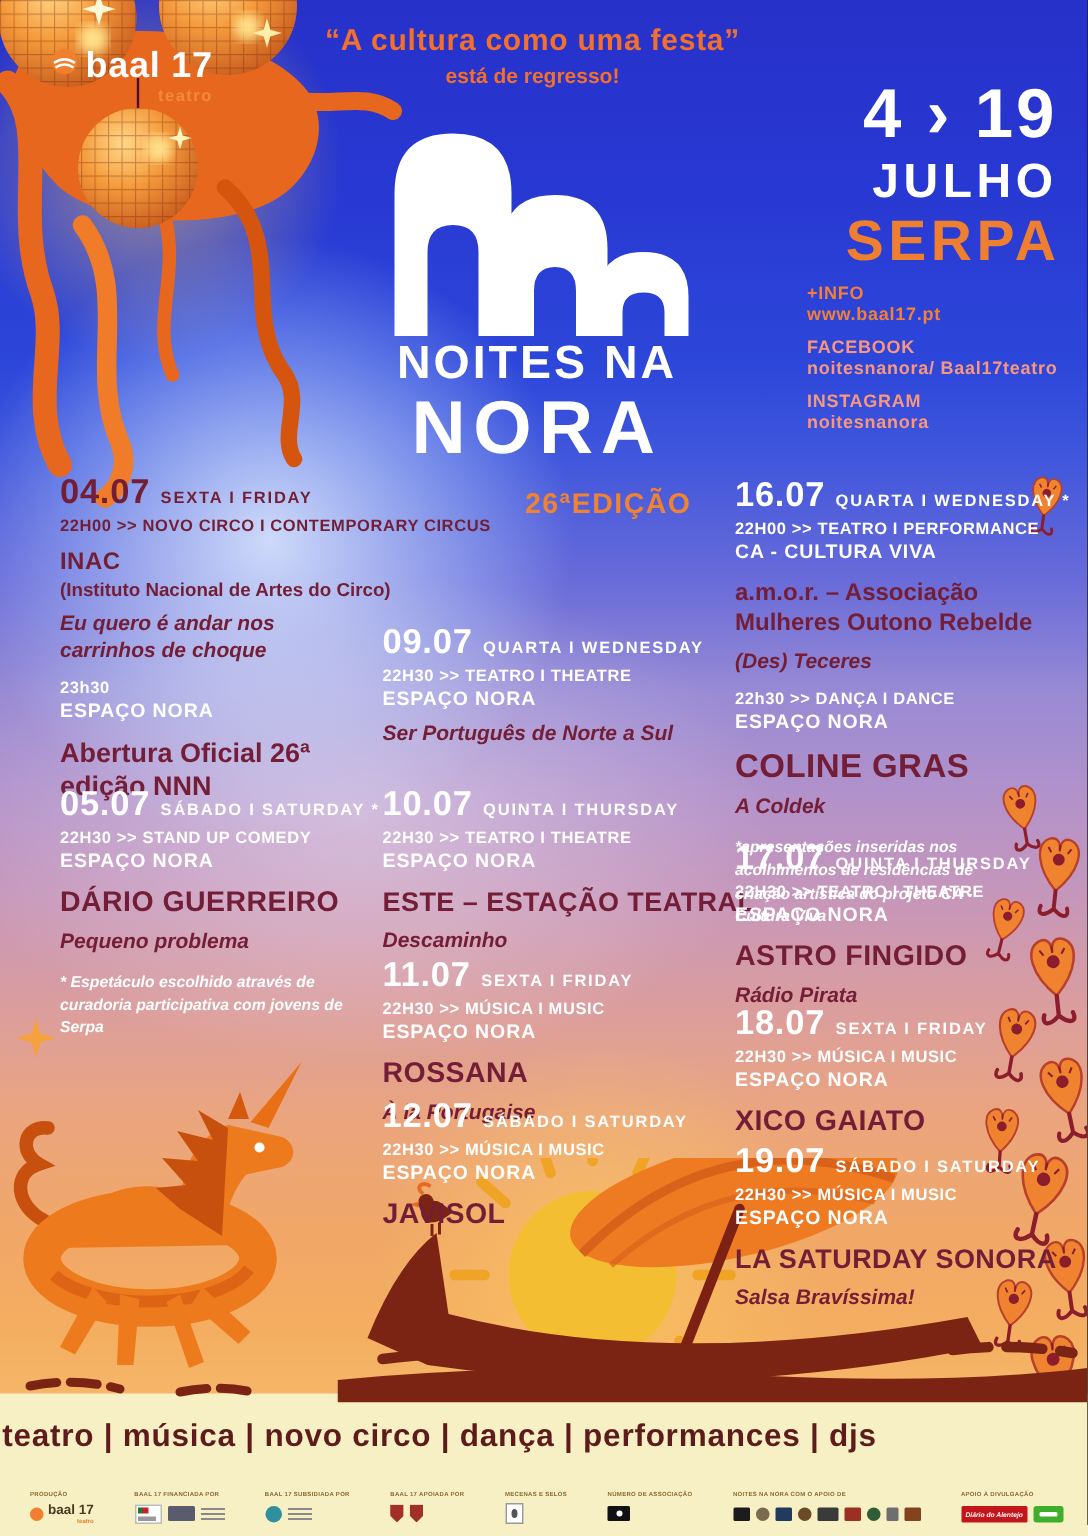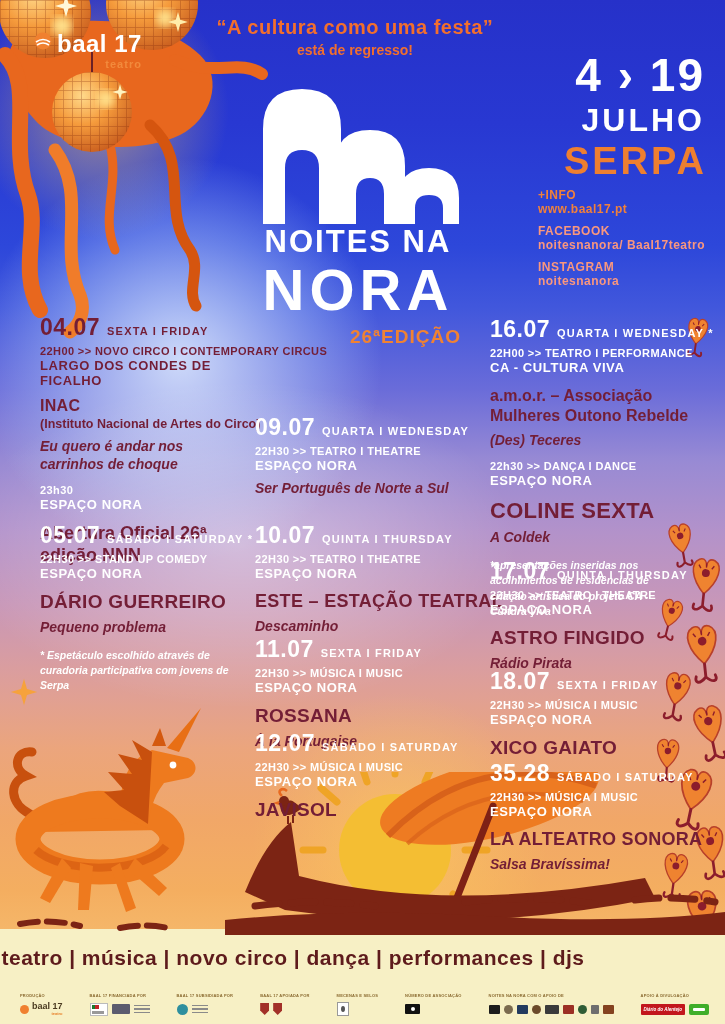--- a/index.html
+++ b/index.html
@@ -35,21 +35,21 @@
   .month{right:20px;top:102px;font-size:32px;font-weight:800;color:#fff;letter-spacing:3px;}
   .city{right:18px;top:140px;font-size:38px;font-weight:800;color:#ee7f30;letter-spacing:3px;}
   .social{right:20px;top:188px;text-align:left;line-height:1.2;z-index:5;}
   .soc-a{color:#f1813a;font-size:12px;font-weight:800;letter-spacing:.5px;}
   .soc-b{color:#f9977e;font-size:12px;font-weight:800;letter-spacing:.5px;}
   .soc-gap{margin-top:7px;}
 
   
   .aq{left:255px;top:84px;z-index:4;}
   .title1{left:253px;top:224px;width:210px;text-align:center;color:#fff;font-size:31px;font-weight:800;letter-spacing:2px;z-index:4;}
-  .title2{left:253px;top:256px;width:210px;text-align:center;color:#fff;font-size:58px;font-weight:800;letter-spacing:5px;z-index:4;}
+  .title2{left:253px;top:256px;width:210px;text-align:center;color:#fff;font-size:50px;font-weight:800;letter-spacing:5px;z-index:4;}
   .edition{left:253px;top:326px;width:208px;text-align:right;color:#f08233;font-size:19px;font-weight:800;letter-spacing:1px;z-index:4;}
 
   
   .block{position:absolute;width:225px;line-height:1.15;z-index:5;}
   .row-date{display:flex;align-items:baseline;gap:7px;}
   .date-num{font-size:23px;font-weight:800;letter-spacing:.5px;}
   .date-day{font-size:11px;font-weight:700;letter-spacing:1.2px;}
   .t{font-size:11px;font-weight:700;letter-spacing:.4px;margin-top:5px;white-space:nowrap;}
   .t2{font-size:11px;font-weight:700;letter-spacing:.4px;margin-top:11px;}
   .v{font-size:13px;font-weight:800;letter-spacing:.6px;margin-top:1px;}
@@ -256,21 +256,20 @@
   <div class="abs title1">NOITES NA</div>
   <div class="abs title2">NORA</div>
   <div class="abs edition">26ªEDIÇÃO</div>
 
   <div class="block" style="left:40px;top:314px;">
     <div class="row-date m">
         <span class="date-num">04.07</span>
         <span class="date-day">SEXTA I FRIDAY</span>
       </div>
     <div class="t m">22H00 &gt;&gt; NOVO CIRCO I CONTEMPORARY CIRCUS</div>
-    <div class="v m">LARGO DOS CONDES DE FICALHO</div>
     <div class="a a-lg m">INAC</div>
     <div class="sub m">(Instituto Nacional de Artes do Circo)</div>
     <div class="s m">Eu quero é andar nos carrinhos de choque</div>
     <div class="t2 w">23h30</div>
     <div class="v w">ESPAÇO NORA</div>
     <div class="sp m">Abertura Oficial 26ª edição NNN</div>
   </div>
 
   <div class="block" style="left:40px;top:522px;">
     <div class="row-date w">
@@ -330,21 +329,21 @@
     <div class="row-date w">
         <span class="date-num">16.07</span>
         <span class="date-day">QUARTA I WEDNESDAY *</span>
       </div>
     <div class="t w">22H00 &gt;&gt; TEATRO I PERFORMANCE</div>
     <div class="v w">CA - CULTURA VIVA</div>
     <div class="a-md m">a.m.o.r. – Associação Mulheres Outono Rebelde</div>
     <div class="s m">(Des) Teceres</div>
     <div class="t2 w">22h30 &gt;&gt; DANÇA I DANCE</div>
     <div class="v w">ESPAÇO NORA</div>
-    <div class="a m" style="font-size:22px;">COLINE SEXTA</div>
+    <div class="a m" style="font-size:22px;">COLINE GRAS</div>
     <div class="s m">A Coldek</div>
     <div class="fn w">*apresentações inseridas nos acolhimentos de residências de criação artística do projeto CA - Cultura Viva</div>
   </div>
 
   <div class="block" style="left:490px;top:558px;">
     <div class="row-date w">
         <span class="date-num">17.07</span>
         <span class="date-day">QUINTA I THURSDAY</span>
       </div>
     <div class="t w">22H30 &gt;&gt; TEATRO I THEATRE</div>
@@ -358,26 +357,26 @@
         <span class="date-num">18.07</span>
         <span class="date-day">SEXTA I FRIDAY</span>
       </div>
     <div class="t w">22H30 &gt;&gt; MÚSICA I MUSIC</div>
     <div class="v w">ESPAÇO NORA</div>
     <div class="a m">XICO GAIATO</div>
   </div>
 
   <div class="block" style="left:490px;top:760px;">
     <div class="row-date w">
-        <span class="date-num">35.28</span>
+        <span class="date-num">19.07</span>
         <span class="date-day">SÁBADO I SATURDAY</span>
       </div>
     <div class="t w">22H30 &gt;&gt; MÚSICA I MUSIC</div>
     <div class="v w">ESPAÇO NORA</div>
-    <div class="a m" style="font-size:18px;">LA ALTEATRO SONORA</div>
+    <div class="a m" style="font-size:18px;">LA SATURDAY SONORA</div>
     <div class="s m">Salsa Bravíssima!</div>
   </div>
 
   <div class="cream"></div>
   <div class="abs tagline">teatro | música | novo circo | dança | performances | djs</div>
 
   <div class="credits">
     <div class="credit">
       <div class="credit-label">PRODUÇÃO</div>
       <div class="credit-logos">

